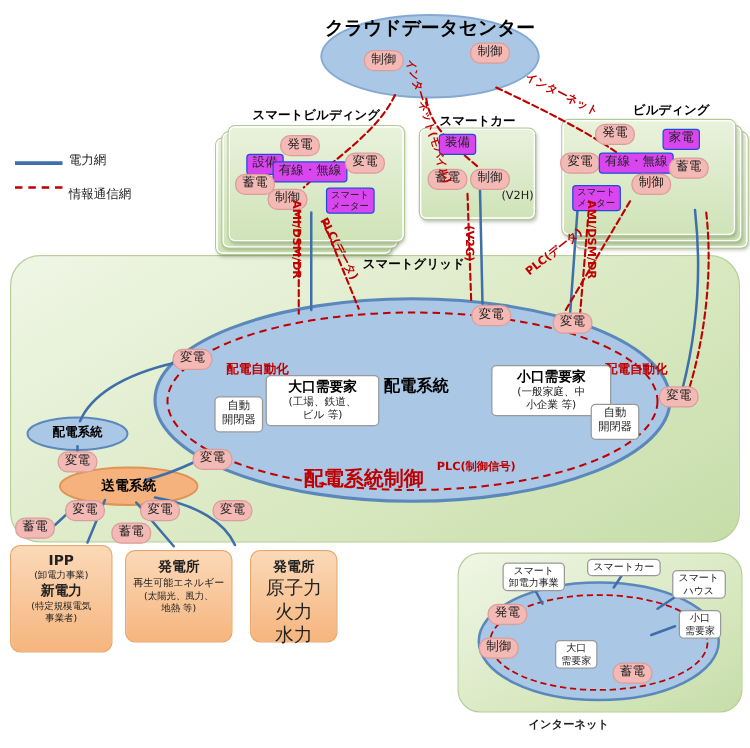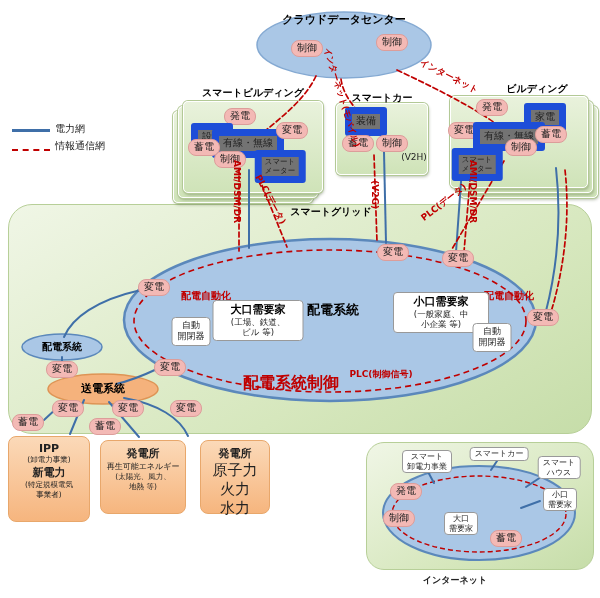--- a/index.html
+++ b/index.html
@@ -10,21 +10,21 @@
          background:linear-gradient(150deg,#f0f6e6 0%,#d6e7bd 65%,#c6dda9 100%);
          border:1px solid #b7cf98}
   .card{position:absolute;z-index:1;border-radius:5px;
         background:linear-gradient(180deg,#e9f2dc,#cfe3b8);
         border:1px solid #fff;box-shadow:0 0 0 1px #b3c996,1px 2px 3px rgba(60,80,40,.35)}
   svg.lines{position:absolute;left:0;top:0;z-index:2}
   .node{position:absolute;z-index:3;white-space:nowrap;line-height:1.25}
   .ctr{transform:translateX(-50%)}
   .pink{background:#f3b9b5;border:1px solid #dc9d9a;border-radius:8px;
         padding:1px 5px;font-size:10px;color:#222}
-  .gray{background:#737373;border:7px solid #1d4ed8;border-radius:3px;
+  .gray{background:#d946ef;border:1px solid #1d4ed8;border-radius:3px;
         padding:1px 4px;font-size:10px;color:#222}
   .whitebox{background:#fff;border:1px solid #999;border-radius:4px;
         padding:2px 5px;text-align:center;color:#222}
   .t10{font-size:10px;font-weight:bold;color:#000}
   .t11{font-size:11px;font-weight:bold;color:#000}
   .t13{font-size:13px;font-weight:bold;color:#000}
   .red{color:#c00000;font-weight:bold}
   .meter{font-size:7.5px;text-align:center;line-height:1.15;padding:1px 3px}
   .orange{position:absolute;z-index:3;text-align:center;border-radius:8px;
         background:linear-gradient(180deg,#fbd9b8,#f6b57e);border:1px solid #e8a76b;
@@ -86,23 +86,23 @@
     <path d="M374,155 L377,242"></path>
     <path d="M471,168 L464,252"></path>
     <path d="M504,161 L452,249"></path>
     <path d="M565,170 C571,224 562,276 551,312"></path>
   </g>
 </svg>
 
 <div class="node" style="left:12px;top:129px;width:38px;border-top:3px solid #3f6fa8"></div>
 <div class="node" style="left:55px;top:123px;font-size:10px">電力網</div>
 <div class="node" style="left:12px;top:149px;width:38px;border-top:2.5px dashed #c00000"></div>
-<div class="node" style="left:55px;top:140px;font-size:10px">情報通信網</div>
-
-<div class="node ctr t10" style="left:344px;top:13px;font-size:11px">クラウドデータセンター</div>
+<div class="node" style="left:55px;top:150px;font-size:10px">情報通信網</div>
+
+<div class="node ctr t10" style="left:344px;top:13px;font-size:15px">クラウドデータセンター</div>
 <div class="node ctr pink" style="left:307px;top:40px">制御</div>
 <div class="node ctr pink" style="left:392px;top:34px">制御</div>
 
 <div class="node ctr t10" style="left:253px;top:87px">スマートビルディング</div>
 <div class="node ctr pink" style="left:240px;top:108px">発電</div>
 <div class="node ctr gray" style="left:212px;top:123px">設備</div>
 <div class="node ctr gray" style="left:248px;top:129px">有線・無線</div>
 <div class="node ctr pink" style="left:292px;top:122px">変電</div>
 <div class="node ctr pink" style="left:204px;top:139px">蓄電</div>
 <div class="node ctr pink" style="left:230px;top:151px">制御</div>

